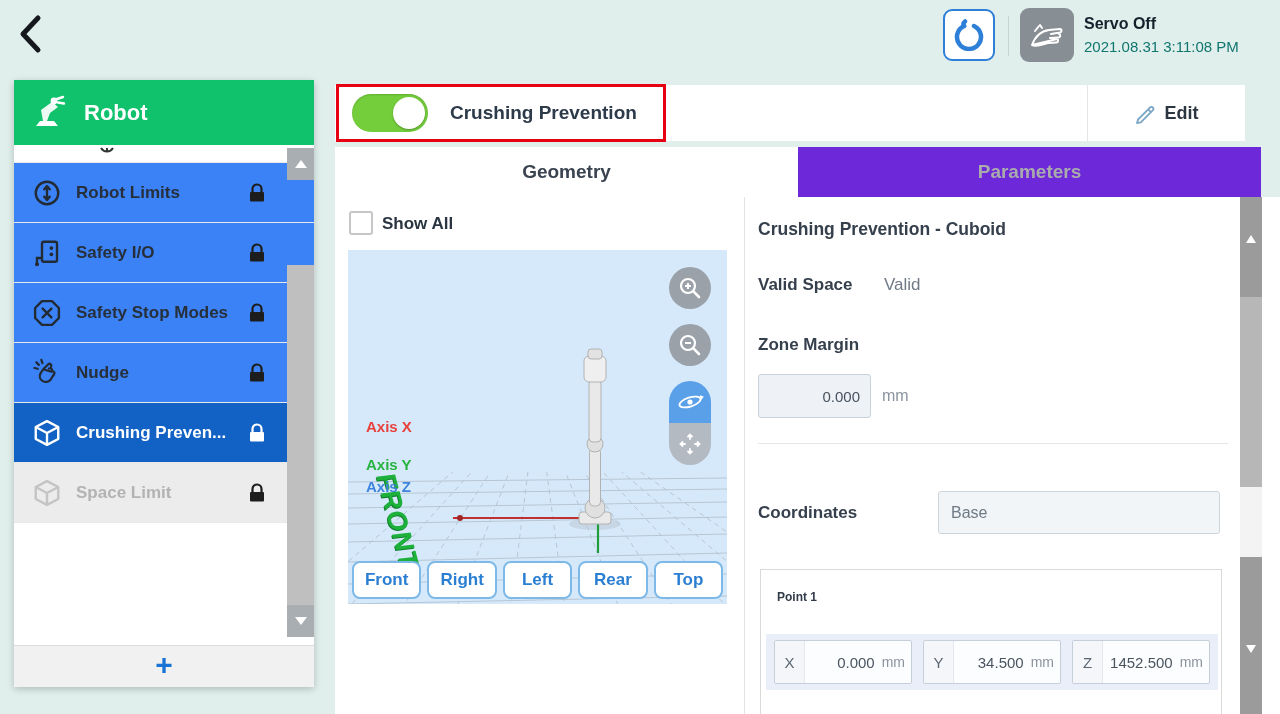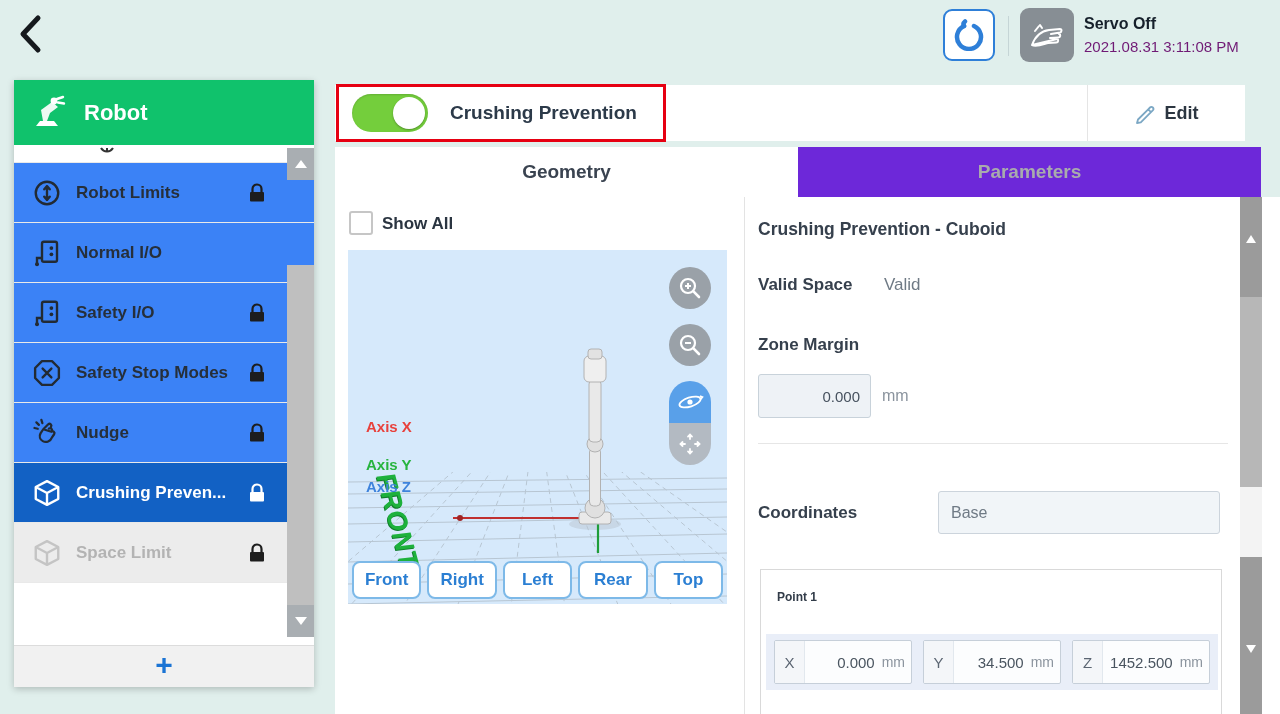--- a/index.html
+++ b/index.html
@@ -6,21 +6,21 @@
   html,body { width:1280px; height:714px; }
   body { font-family:"Liberation Sans", sans-serif; background:#e0efec; position:relative; overflow:hidden; color:#2e3844; }
   .abs { position:absolute; }
 
   
   .back-btn { left:16px; top:12px; width:40px; height:44px; background:none; border:none; cursor:pointer; }
   .power-btn { left:943px; top:9px; width:52px; height:52px; border:2px solid #2e7fd8; border-radius:9px; background:#fff; display:flex; align-items:center; justify-content:center; }
   .top-divider { left:1008px; top:16px; width:1px; height:40px; background:#c5d5d6; }
   .status-box { left:1020px; top:8px; width:54px; height:54px; border-radius:9px; background:#878e94; display:flex; align-items:center; justify-content:center; }
   .servo-status { left:1084px; top:15px; font-size:16px; font-weight:bold; color:#16202b; }
-  .timestamp { left:1084px; top:38px; font-size:15px; color:#701a75; }
+  .timestamp { left:1084px; top:38px; font-size:15px; color:#0f766e; }
 
   
   .sidebar { left:14px; top:80px; width:300px; height:607px; background:#fff; box-shadow:0 2px 7px rgba(0,0,0,.22); }
   .sb-header { height:65px; background:#10c26c; color:#fff; display:flex; align-items:center; padding-left:16px; gap:14px; }
   .sb-title { font-size:22px; font-weight:bold; }
   .sb-list { position:absolute; top:65px; left:0; width:300px; height:500px; background:#fff; overflow:hidden; }
   .sb-sliver { position:relative; height:18px; border-bottom:1px solid #e9e9e9; }
   .sb-row { position:relative; height:60px; display:flex; align-items:center; padding-left:18px; gap:14px; border-bottom:1px solid #e9e9e9; background:#3b82f6; color:#262f3a; cursor:pointer; }
   .sb-row .sb-label { font-size:17px; font-weight:bold; white-space:nowrap; }
   .sb-row .sb-icon { width:30px; height:30px; flex:0 0 30px; color:#222a33; }
@@ -157,32 +157,20 @@
       </span>
       <span class="sb-label">Robot Limits</span>
       <span class="sb-lock">
         <svg width="22" height="22" viewBox="0 0 22 22">
             <path d="M6.5 10 V7 a4.5 4.5 0 0 1 9 0 V10" fill="none" stroke="currentColor" stroke-width="2.2"></path>
             <rect x="4" y="10" width="14" height="9.5" rx="1" fill="currentColor"></rect>
           </svg>
       </span>
     </div>
 
-    <div class="sb-row">
-      <span class="sb-icon">
-        <svg width="30" height="30" viewBox="0 0 24 24">
-            <rect x="8" y="3" width="12" height="16" rx="1.5" fill="none" stroke="currentColor" stroke-width="1.9"></rect>
-            <circle cx="15.5" cy="8" r="1.5" fill="currentColor"></circle>
-            <circle cx="15.5" cy="13" r="1.5" fill="currentColor"></circle>
-            <path d="M8 16 H4 V21" fill="none" stroke="currentColor" stroke-width="1.9"></path>
-            <circle cx="4" cy="21" r="1.6" fill="currentColor"></circle>
-          </svg>
-      </span>
-      <span class="sb-label">Normal I/O</span>
-    </div>
 
     <div class="sb-row">
       <span class="sb-icon">
         <svg width="30" height="30" viewBox="0 0 24 24">
             <rect x="8" y="3" width="12" height="16" rx="1.5" fill="none" stroke="currentColor" stroke-width="1.9"></rect>
             <circle cx="15.5" cy="8" r="1.5" fill="currentColor"></circle>
             <circle cx="15.5" cy="13" r="1.5" fill="currentColor"></circle>
             <path d="M8 16 H4 V21" fill="none" stroke="currentColor" stroke-width="1.9"></path>
             <circle cx="4" cy="21" r="1.6" fill="currentColor"></circle>
           </svg>

